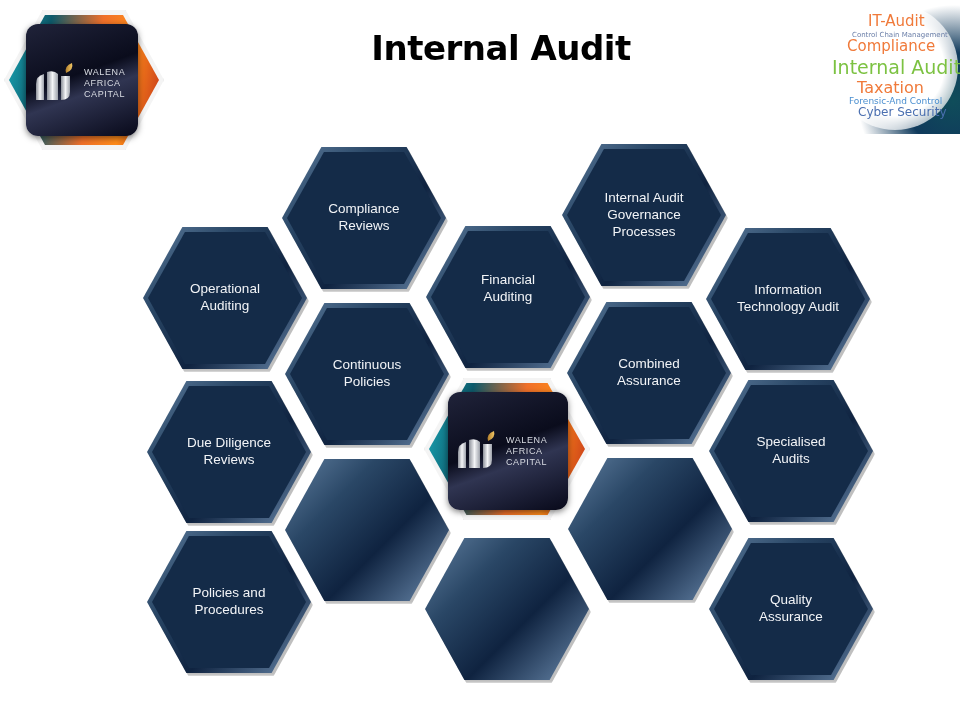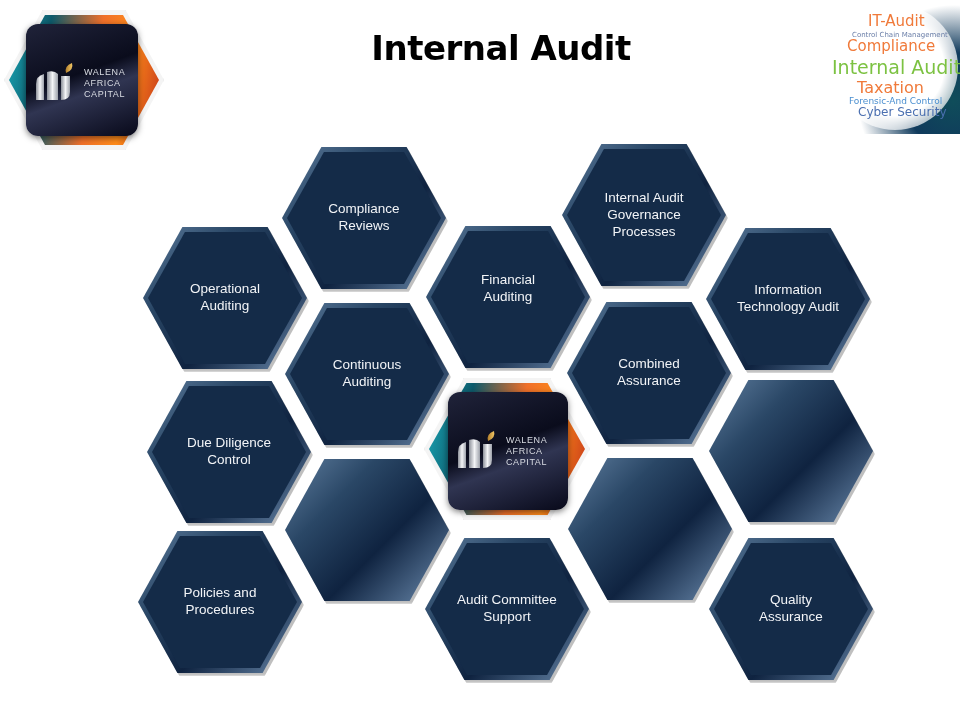--- a/index.html
+++ b/index.html
@@ -131,73 +131,73 @@
       <div class="label" style="width:140px;text-align:center;">Information
 Technology Audit</div>
     </div>
 </div>
 
 <div class="hex" style="left:285px; top:303px;">
   <div class="shadow"></div>
     <div class="bevel"></div>
   <div class="face">
       <div class="label">Continuous
-Auditing</div>
+Policies</div>
     </div>
 </div>
 
 <div class="hex" style="left:567px; top:302px;">
   <div class="shadow"></div>
     <div class="bevel"></div>
   <div class="face">
       <div class="label">Combined
 Assurance</div>
     </div>
 </div>
 
 <div class="hex" style="left:147px; top:381px;">
   <div class="shadow"></div>
     <div class="bevel"></div>
   <div class="face">
       <div class="label">Due Diligence
-Control</div>
+Reviews</div>
     </div>
 </div>
 
 <div class="hex" style="left:709px; top:380px;">
   <div class="shadow"></div>
     <div class="bevel"></div>
+  <div class="face">
+      <div class="label">Specialised
+Audits</div>
+    </div>
 </div>
 
 <div class="hex" style="left:285px; top:459px;">
   <div class="shadow"></div>
     <div class="bevel"></div>
 </div>
 
 <div class="hex" style="left:568px; top:458px;">
   <div class="shadow"></div>
     <div class="bevel"></div>
 </div>
 
-<div class="hex" style="left:138px; top:531px;">
+<div class="hex" style="left:147px; top:531px;">
   <div class="shadow"></div>
     <div class="bevel"></div>
   <div class="face">
       <div class="label">Policies and
 Procedures</div>
     </div>
 </div>
 
 <div class="hex" style="left:425px; top:538px;">
   <div class="shadow"></div>
     <div class="bevel"></div>
-  <div class="face">
-      <div class="label" style="width:140px;">Audit Committee
-Support</div>
-    </div>
 </div>
 
 <div class="hex" style="left:709px; top:538px;">
   <div class="shadow"></div>
     <div class="bevel"></div>
   <div class="face">
       <div class="label">Quality
 Assurance</div>
     </div>
 </div>

